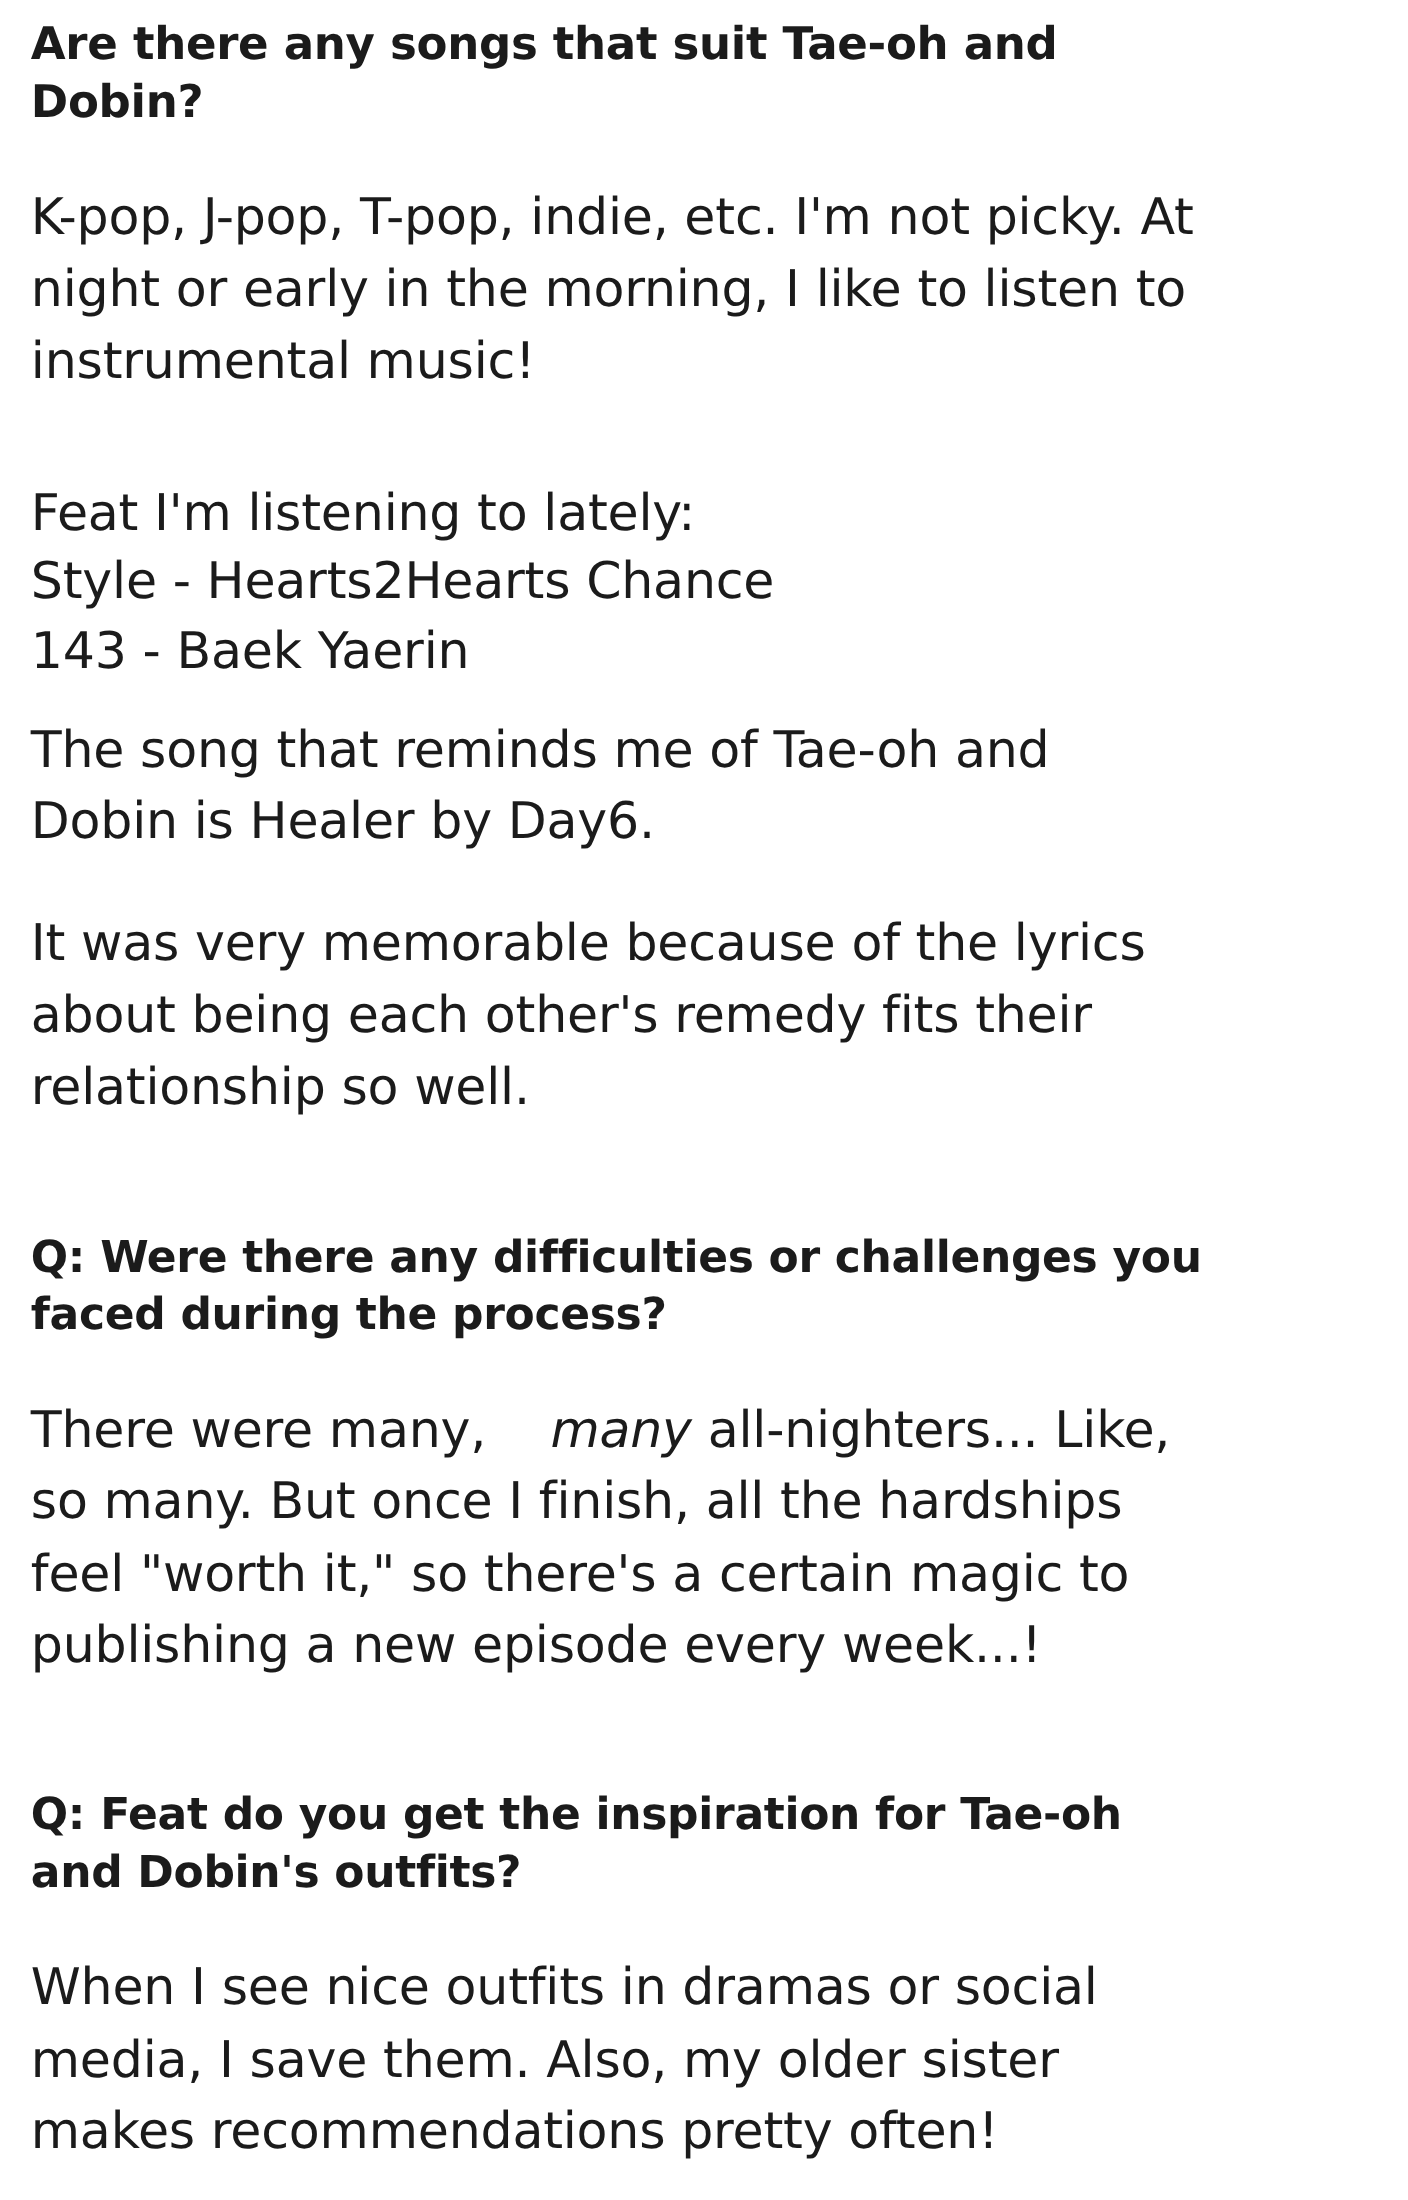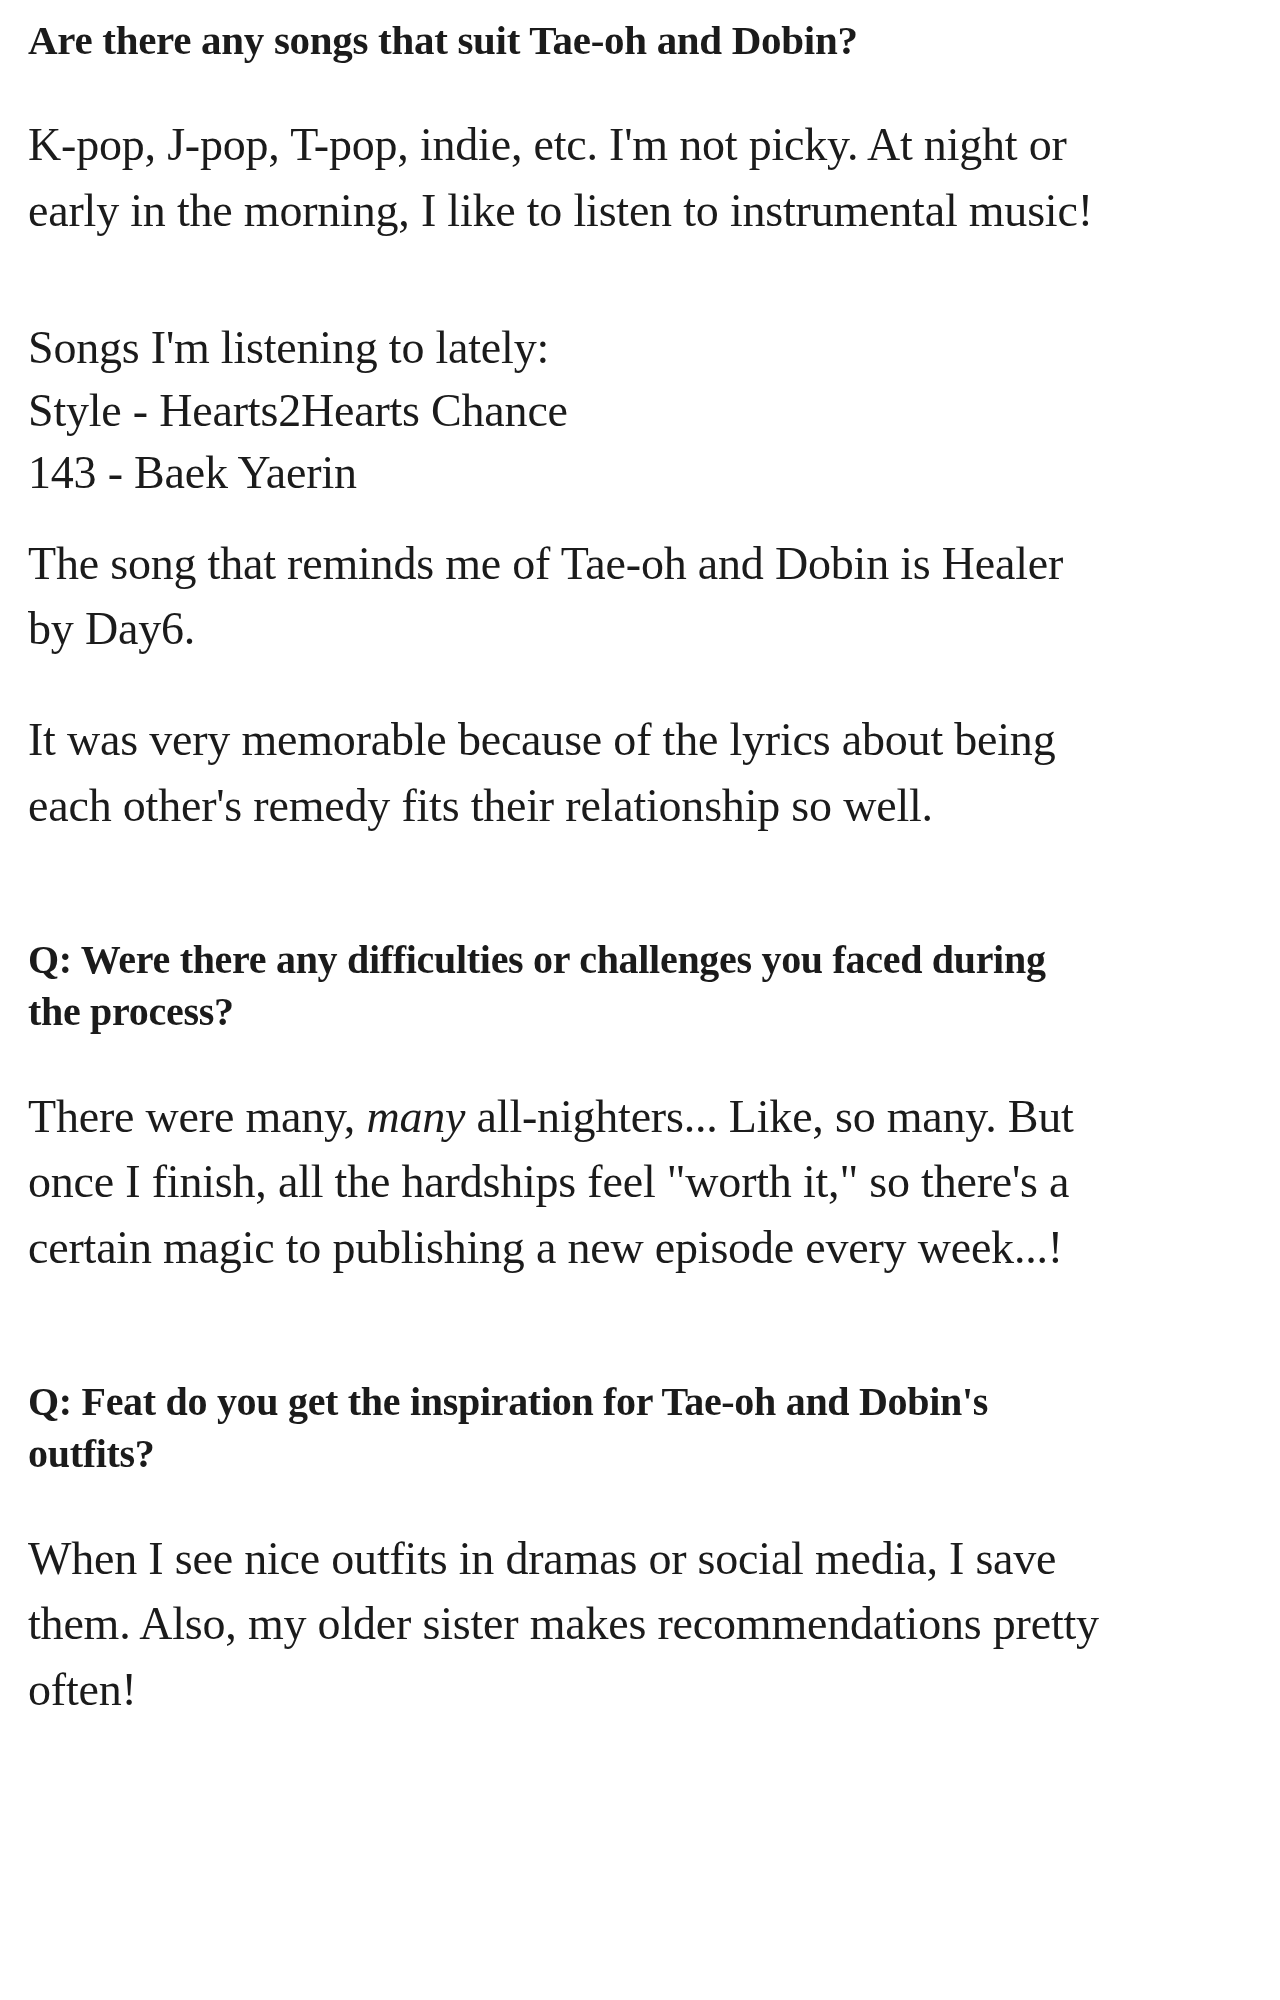--- a/index.html
+++ b/index.html
@@ -12,21 +12,20 @@
     min-height: 2000px;
     font-family: "DejaVu Sans", sans-serif;
     color: #1b1b1b;
     -webkit-font-smoothing: antialiased;
   }
   .page {
     box-sizing: border-box;
     width: 1134px;
     min-height: 2000px;
     padding: 14px 34px 24px 28px;
-    font-family: Liberation Serif, serif;
   }
   .q-heading {
     font-size: 41px;
     font-weight: 700;
     line-height: 1.28;
     letter-spacing: -0.3px;
     margin: 0;
   }
   .body-text {
     font-size: 46px;
@@ -37,41 +36,42 @@
   }
   .body-text.tight {
     line-height: 1.36;
   }
   .gap-lg { height: 74px; }
   .gap-md { height: 46px; }
   .gap-sm { height: 26px; }
   .gap-xl { height: 96px; }
   em.italic {
     font-style: italic;
+    margin-left: 44px;
   }
   .q-heading.section {
     font-size: 40px;
     line-height: 1.3;
   }
 </style>
 </head>
 <body>
 
 <div class="page">
 
   <h1 class="q-heading">Are there any songs that suit Tae-oh and Dobin?</h1>
 
   <div class="gap-md"></div>
 
   <p class="body-text">K-pop, J-pop, T-pop, indie, etc. I'm not picky. At night or early in the morning, I like to listen to instrumental music!</p>
 
   <div class="gap-lg"></div>
 
   <div class="song-list">
-    <p class="body-text tight">Songs I'm listening to lately:</p>
+    <p class="body-text tight">Feat I'm listening to lately:</p>
     <p class="body-text tight">Style - Hearts2Hearts Chance</p>
     <p class="body-text tight">143 - Baek Yaerin</p>
   </div>
 
   <div class="gap-sm"></div>
 
   <p class="body-text">The song that reminds me of Tae-oh and Dobin is Healer by Day6.</p>
 
   <div class="gap-md"></div>
 

